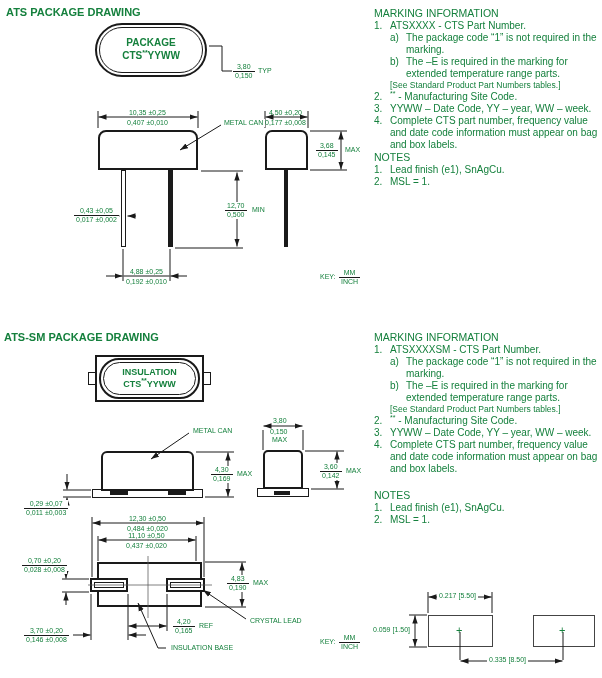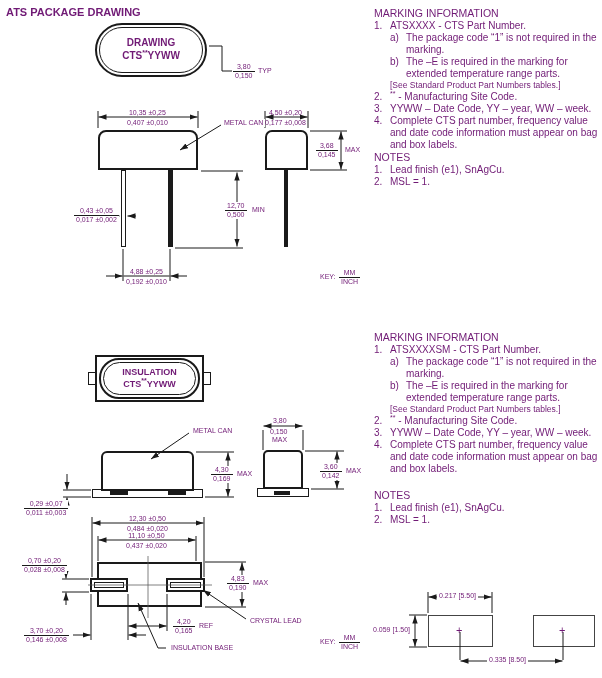--- a/index.html
+++ b/index.html
@@ -1,17 +1,17 @@
 <!DOCTYPE html>
 <html><head>
 <meta charset="utf-8">
 <style>
   html,body{margin:0;padding:0;background:#fff}
   .page{position:relative;width:602px;height:678px;background:#fff;overflow:hidden;
-        font-family:"Liberation Sans",sans-serif;color:#701a75}
+        font-family:"Liberation Sans",sans-serif;color:#15803d}
   .h1{position:absolute;font-size:11px;font-weight:bold;white-space:nowrap;z-index:4}
   
   .shape{position:absolute;border:2px solid #1a1a1a;background:#fff;box-sizing:border-box;z-index:1}
   .thin{border-width:1px}
   .solid{position:absolute;background:#1a1a1a;z-index:1}
   .inner{position:absolute;left:2px;top:2px;right:2px;bottom:2px;border:1px solid #1a1a1a}
   svg.lines{position:absolute;left:0;top:0;z-index:2;pointer-events:none}
   
   .frac{position:absolute;text-align:center;font-size:7px;line-height:8px;background:#fff;
         white-space:nowrap;z-index:3}
@@ -33,24 +33,25 @@
   .row.sub{padding-left:16px}
   .bracket{padding-left:16px;font-size:8.5px;line-height:11px}
   sup{font-size:7px;line-height:0;vertical-align:super}
 </style>
 </head>
 <body>
 
 <div class="page">
 
   <div class="h1" style="left:6px;top:6px">ATS PACKAGE DRAWING</div>
+  <div class="h1" style="left:4px;top:331px">ATS-SM PACKAGE DRAWING</div>
 
   <div class="shape" style="left:95px;top:23px;width:112px;height:54px;border-radius:27px">
     <div class="inner" style="border-radius:23px"></div>
-    <div class="ovaltext" style="top:12px;font-size:10px">DRAWING</div>
+    <div class="ovaltext" style="top:12px;font-size:10px">PACKAGE</div>
     <div class="ovaltext" style="top:25px;font-size:10px"><span>CTS</span><sup>**</sup><span>YYWW</span></div>
   </div>
 
   <div class="shape" style="left:98px;top:130px;width:100px;height:40px;border-radius:8px 8px 0 0"></div>
 
   <div class="shape thin" style="left:121px;top:170px;width:5px;height:77px"></div>
   <div class="solid" style="left:168px;top:170px;width:5px;height:77px"></div>
 
   <div class="shape" style="left:265px;top:130px;width:43px;height:40px;border-radius:7px 7px 0 0"></div>
   <div class="solid" style="left:284px;top:170px;width:4px;height:77px"></div>

